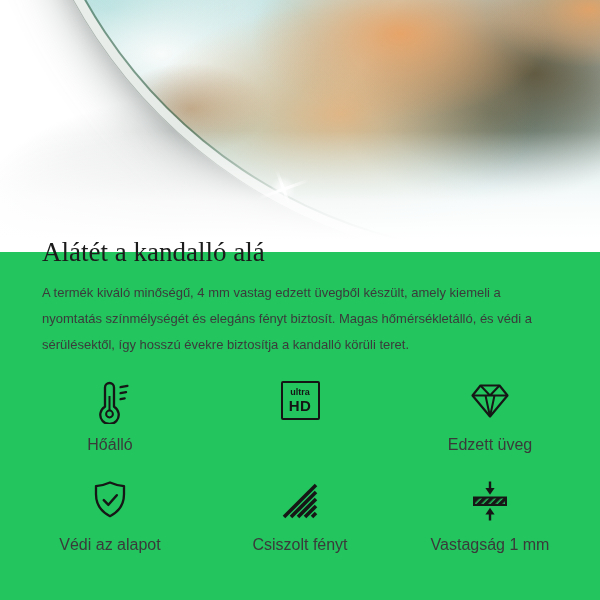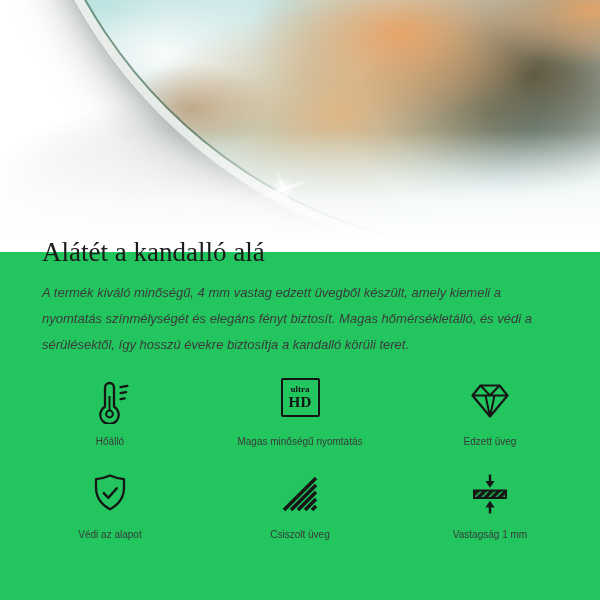--- a/index.html
+++ b/index.html
@@ -56,31 +56,31 @@
   }
 
   
   .content { padding:0 42px; position:relative; }
   h1 {
     margin-top:-16px; font-family:"Liberation Serif","DejaVu Serif",serif;
     font-weight:400; font-size:27px; line-height:1.25; color:#1b1b1b;
   }
   .lead {
     margin-top:10px; max-width:520px;
-    font-size:13px; line-height:26px; color:#3b3b3b;font-style:italic;
+    font-size:13px; line-height:26px; color:#3b3b3b;
   }
 
   
   .features {
     display:grid; grid-template-columns:repeat(3,1fr);
     row-gap:24px; margin:20px 15px 0;
   }
   .feature { display:flex; flex-direction:column; align-items:center; text-align:center; }
-  .icon-box { height:46px; display:flex; align-items:flex-start; justify-content:center;font-family:Liberation Serif, serif; }
-  .feature-label { margin-top:12px; font-size:10px; color:#3a3a3a; }
+  .icon-box { height:46px; display:flex; align-items:center; justify-content:center; }
+  .feature-label { margin-top:12px; font-size:16px; color:#3a3a3a; }
   .icon-box svg { stroke:#161616; fill:none; stroke-width:2.3; }
   .uhd-box {
     width:39px; height:39px; border:2.5px solid #141414; border-radius:2px;
     display:flex; flex-direction:column; align-items:center; justify-content:center;
     color:#141414; line-height:1;
   }
   .uhd-top { font-size:9px; font-weight:700; }
   .uhd-bottom { font-size:15px; font-weight:800; letter-spacing:0.3px; margin-top:1px; }
 </style>
 </head>
@@ -120,21 +120,20 @@
       <div class="feature-label">Hőálló</div>
     </div>
 
     <div class="feature">
       <div class="icon-box">
         <div class="uhd-box">
           <span class="uhd-top">ultra</span>
           <span class="uhd-bottom">HD</span>
         </div>
       </div>
-      <div class="feature-label">Magas minőségű nyomtatás</div>
     </div>
 
     <div class="feature">
       <div class="icon-box">
         <svg width="46" height="46" viewBox="0 0 46 46">
           <path d="M13.5 7.5h19l8 10L23 38.5 5.5 17.5Z" stroke-width="2.2" stroke-linejoin="round"></path>
           <path d="M5.5 17.5h35 M13.5 7.5 23 17.5 32.5 7.5 M18.5 17.5 23 38.5 M27.5 17.5 23 38.5" stroke-width="2" stroke-linejoin="round"></path>
         </svg>
       </div>
       <div class="feature-label">Edzett üveg</div>
@@ -153,21 +152,21 @@
     <div class="feature">
       <div class="icon-box">
         <svg width="46" height="46" viewBox="0 0 46 46" style="stroke-width:3.6">
           <path d="M7 39 39 7"></path>
           <path d="M14 39 39 14"></path>
           <path d="M21 39 39 21"></path>
           <path d="M28 39 39 28"></path>
           <path d="M35 39 39 35"></path>
         </svg>
       </div>
-      <div class="feature-label">Csiszolt üveg</div>
+      <div class="feature-label">Csiszolt fényt</div>
     </div>
 
     <div class="feature">
       <div class="icon-box">
         <svg width="46" height="46" viewBox="0 0 46 46">
           <defs>
             <pattern id="hatch" width="5" height="5" patternUnits="userSpaceOnUse" patternTransform="rotate(45)">
               <rect x="0" y="0" width="2.4" height="5" fill="#161616"></rect>
             </pattern>
           </defs>

